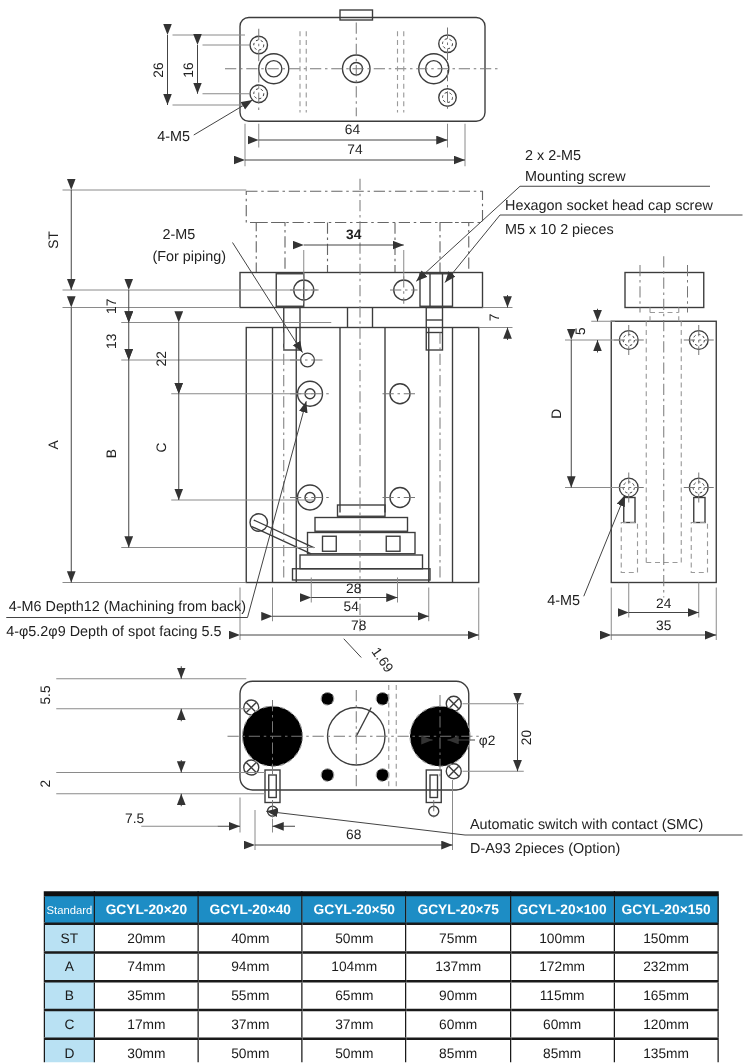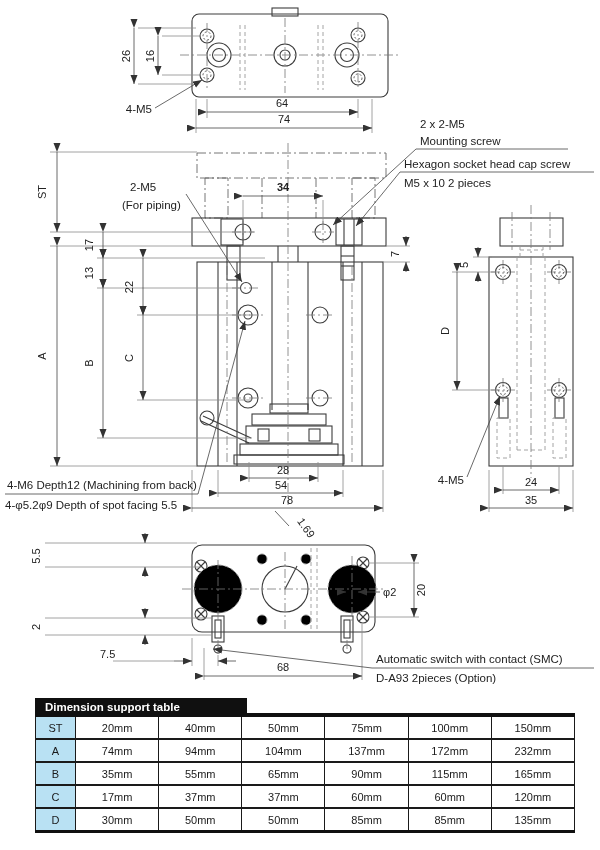--- a/index.html
+++ b/index.html
@@ -342,35 +342,41 @@
   <text class="dimtxt" x="100" y="658">7.5</text>
   <text class="dimtxt" x="283" y="671" text-anchor="middle">68</text>
   <text class="dimtxt" transform="translate(425,590) rotate(-90)" text-anchor="middle">20</text>
   <text class="dimtxt" x="383" y="596">φ2</text>
   <text class="dimtxt" transform="translate(303,530) rotate(55)" text-anchor="middle">1.69</text>
   <text class="lbltxt" x="376" y="663">Automatic switch with contact (SMC)</text>
   <text class="lbltxt" x="376" y="682">D-A93  2pieces (Option)</text>
 </svg>
 
 
-<div id="tbl-banner">
-  <span>Dimension support table</span>
-</div>
 
 <table id="dim-table">
   <colgroup>
     <col class="c0">
         <col>
         <col>
         <col>
         <col>
         <col>
         <col>
   </colgroup>
   <tbody>
+        <tr>
+    <th class="corner">Standard</th>
+    <th>GCYL-20×20</th>
+    <th>GCYL-20×40</th>
+    <th>GCYL-20×50</th>
+    <th>GCYL-20×75</th>
+    <th>GCYL-20×100</th>
+    <th>GCYL-20×150</th>
+  </tr>
   <tr>
     <td class="rowlab">ST</td>
     <td>20mm</td>
     <td>40mm</td>
     <td>50mm</td>
     <td>75mm</td>
     <td>100mm</td>
     <td>150mm</td>
   </tr>
   <tr>

